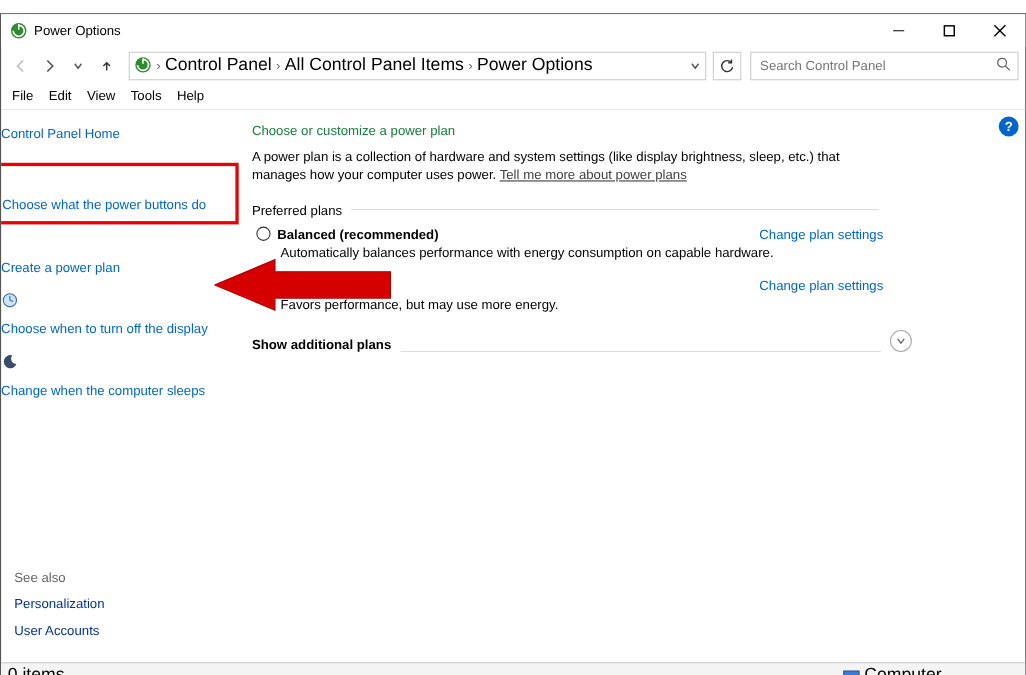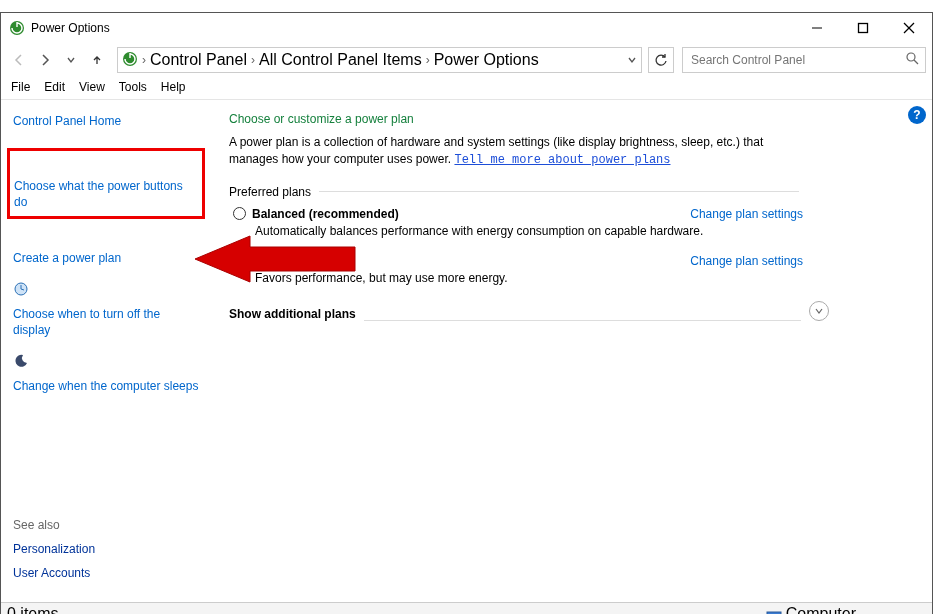--- a/index.html
+++ b/index.html
@@ -117,21 +117,21 @@
   }
   
   .body {
     flex:1;
     display:flex;
     position:relative;
     overflow:hidden;
   }
   .sidebar {
     width: 210px;
-    padding: 14px 12px;
+    padding: 14px 0;
     box-sizing: border-box;
   }
   .sidebar a, .main a.link {
     color: #0066cc;
     text-decoration: none;
   }
   .side-home {
     color:#003399;
     display:block;
     margin-bottom: 20px;
@@ -186,21 +186,21 @@
     display:flex;align-items:center;justify-content:center;
     font-size:12px;
   }
   h1.page-title {
     color:#15803d;
     font-size:12px;
     font-weight:400;
     margin: 0 0 8px 0;
   }
   .intro { line-height:1.4; margin-bottom: 16px; }
-  .intro a { color:#1d4ed8; text-decoration: underline; font-family: Liberation Mono, monospace; }
+  .intro a { color:#404040; text-decoration: underline; }
   .section-hdr {
     display:flex;
     align-items:center;
     gap:8px;
     margin: 6px 0 8px 0;
   }
   .section-hdr .line {
     flex:1; height:1px;
     background: #ddd;
   }

